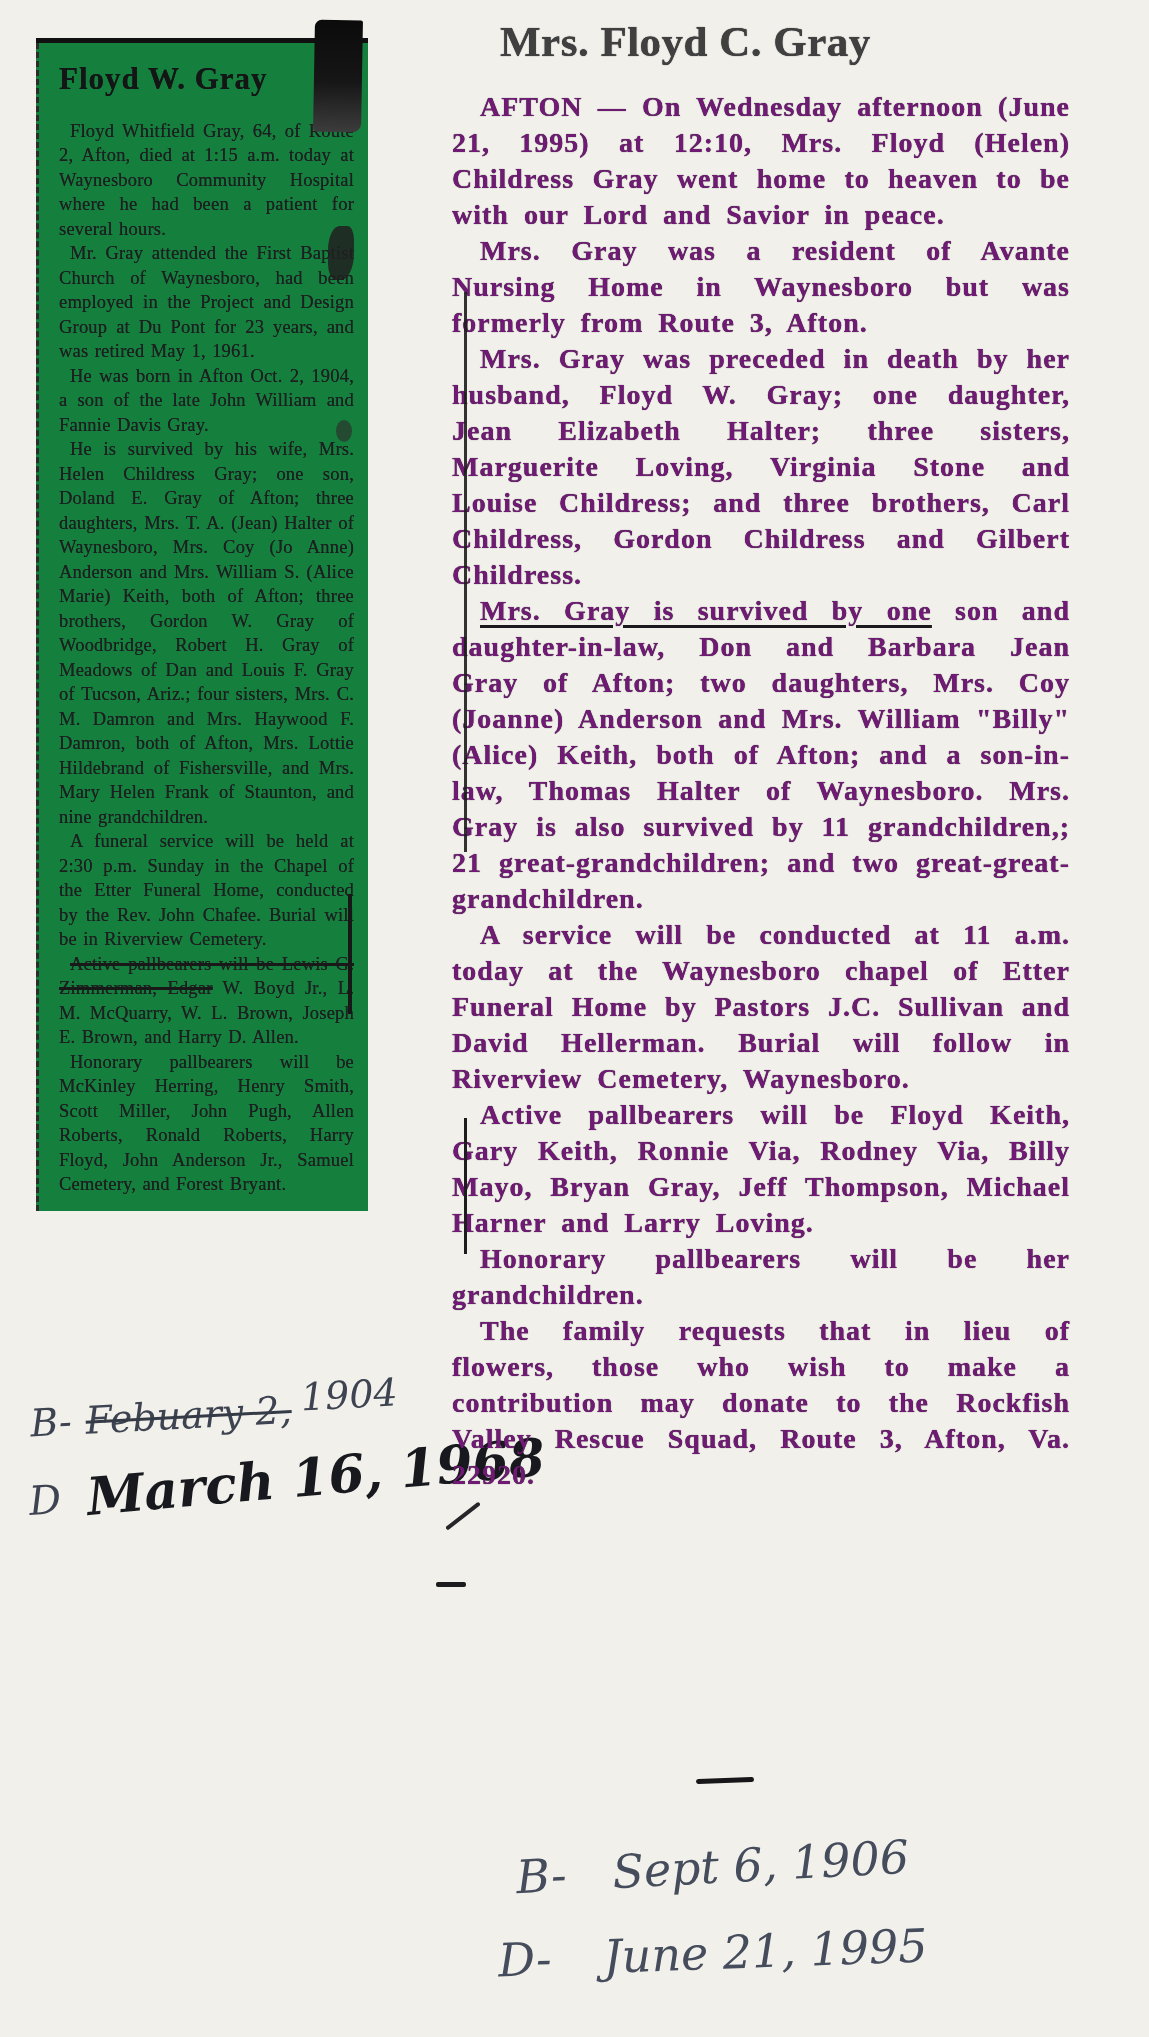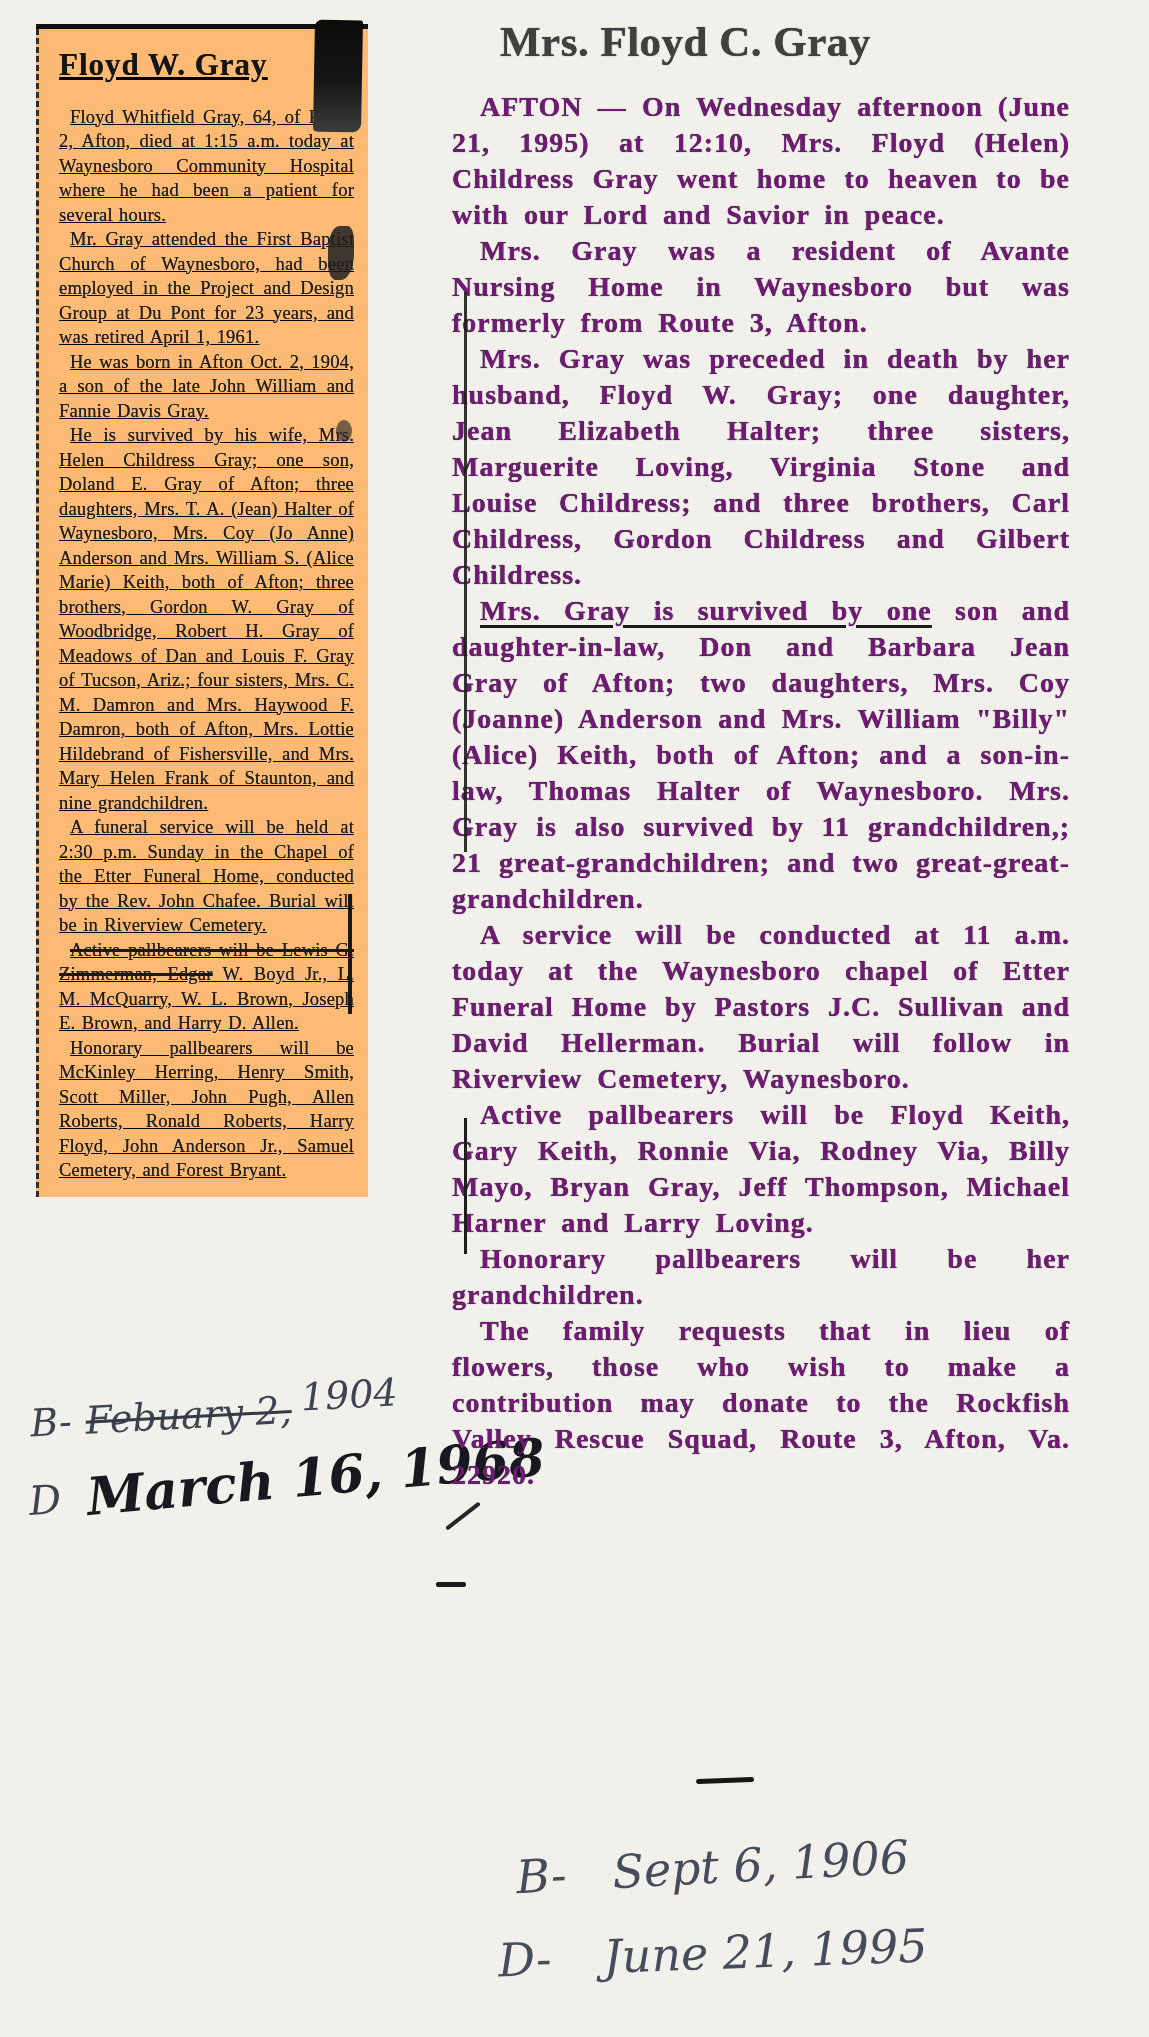--- a/index.html
+++ b/index.html
@@ -6,21 +6,21 @@
   html, body { margin:0; padding:0; }
   body {
     width:1149px; height:2037px; position:relative;
     background:#f1f0ea;
     font-family:"Liberation Serif", serif;
     overflow:hidden;
   }
   .page { position:absolute; inset:0; }
 
   
-  .clip-left { position:absolute; left:36px; top:24px; width:332px; background:#fdba74;text-decoration:underline; }
+  .clip-left { position:absolute; left:36px; top:38px; width:332px; background:#15803d; }
   .lc-top { position:absolute; left:0; top:0; width:100%; height:5px; background:#101010; }
   .lc-inner {
     margin-top:5px; border-left:3px dashed #2d2d2d;
     padding:10px 14px 14px 20px;
   }
   .lc-inner h1 {
     font:700 31px/1.15 "Liberation Serif", serif;
     letter-spacing:1px; color:#141516; margin:8px 0 22px 0;
     text-shadow:0 0 .5px rgba(15,15,17,.9);
   }
@@ -97,21 +97,21 @@
 </head>
 <body>
 
 <div class="page">
 
   <section class="clip-left">
     <div class="lc-top"></div>
     <div class="lc-inner">
       <h1>Floyd W. Gray</h1>
       <p>Floyd Whitfield Gray, 64, of Route 2, Afton, died at 1:15 a.m. today at Waynesboro Community Hospital where he had been a patient for several hours.</p>
-      <p>Mr. Gray attended the First Baptist Church of Waynesboro, had been employed in the Project and Design Group at Du Pont for 23 years, and was retired April 1, 1961.</p>
+      <p>Mr. Gray attended the First Baptist Church of Waynesboro, had been employed in the Project and Design Group at Du Pont for 23 years, and was retired May 1, 1961.</p>
       <p>He was born in Afton Oct. 2, 1904, a son of the late John William and Fannie Davis Gray.</p>
       <p>He is survived by his wife, Mrs. Helen Childress Gray; one son, Doland E. Gray of Afton; three daughters, Mrs. T. A. (Jean) Halter of Waynesboro, Mrs. Coy (Jo Anne) Anderson and Mrs. William S. (Alice Marie) Keith, both of Afton; three brothers, Gordon W. Gray of Woodbridge, Robert H. Gray of Meadows of Dan and Louis F. Gray of Tucson, Ariz.; four sisters, Mrs. C. M. Damron and Mrs. Haywood F. Damron, both of Afton, Mrs. Lottie Hildebrand of Fishersville, and Mrs. Mary Helen Frank of Staunton, and nine grandchildren.</p>
       <p>A funeral service will be held at 2:30 p.m. Sunday in the Chapel of the Etter Funeral Home, conducted by the Rev. John Chafee. Burial will be in Riverview Cemetery.</p>
       <p><span class="struck">Active pallbearers will be Lewis G. Zimmerman, Edgar</span><span> W. Boyd Jr., L. M. McQuarry, W. L. Brown, Joseph E. Brown, and Harry D. Allen.</span></p>
       <p>Honorary pallbearers will be McKinley Herring, Henry Smith, Scott Miller, John Pugh, Allen Roberts, Ronald Roberts, Harry Floyd, John Anderson Jr., Samuel Cemetery, and Forest Bryant.</p>
     </div>
   </section>
 
   <div class="hw hw-left-b">
     <span>B-</span><span class="hw-struck">Febuary 2,</span><span class="hw-raised">1904</span>

